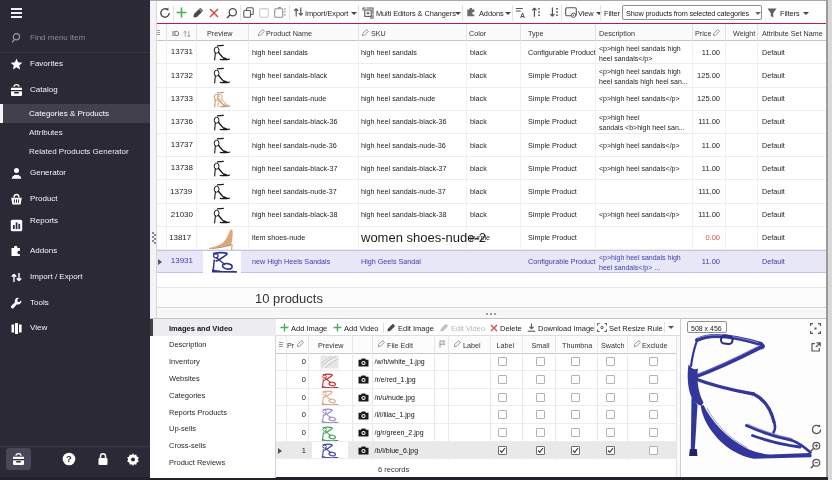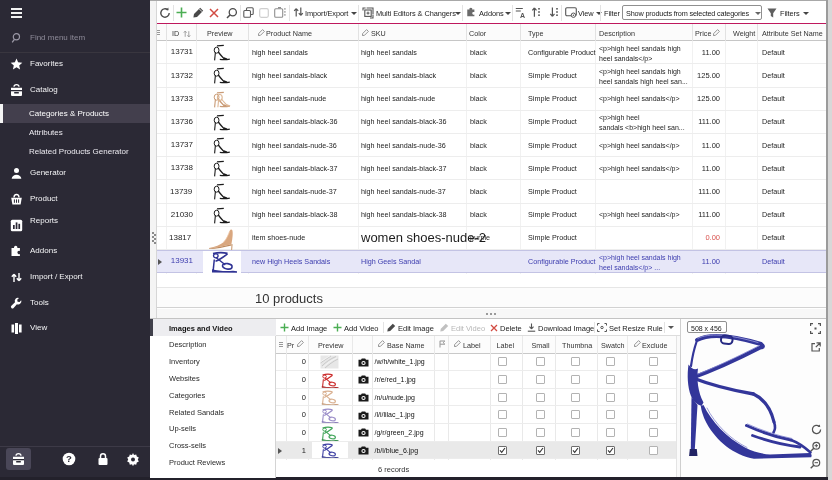--- a/index.html
+++ b/index.html
@@ -512,21 +512,21 @@
 <div class="abs" style="left:486px;top:313px;width:2px;height:2px;background:#9a9a9a;box-shadow:4px 0 0 #9a9a9a,8px 0 0 #9a9a9a"></div>
 <div class="abs" style="left:150px;top:318px;width:676px;height:159px;background:#fff;border-top:1px solid #c3c3c3">
 <div class="abs" style="left:0;top:0;width:126px;height:159px;border-right:1px solid #d4d4d4;background:#fff"></div>
 <div class="abs" style="left:0;top:0px;width:126px;height:16.8px;background:#ededf0"></div>
 <div class="abs" style="left:0;top:0px;width:3px;height:16.8px;background:#3f3f4a"></div>
 <div class="t" style="left:19px;top:4.5px;color:#111;font-weight:bold">Images and Video</div>
 <div class="t" style="left:19px;top:21.3px;color:#2a2a2a">Description</div>
 <div class="t" style="left:19px;top:38.1px;color:#2a2a2a">Inventory</div>
 <div class="t" style="left:19px;top:54.900000000000006px;color:#2a2a2a">Websites</div>
 <div class="t" style="left:19px;top:71.7px;color:#2a2a2a">Categories</div>
-<div class="t" style="left:19px;top:88.5px;color:#2a2a2a">Related Sandals</div>
+<div class="t" style="left:19px;top:88.5px;color:#2a2a2a">Reports Products</div>
 <div class="t" style="left:19px;top:105.3px;color:#2a2a2a">Up-sells</div>
 <div class="t" style="left:19px;top:122.1px;color:#2a2a2a">Cross-sells</div>
 <div class="t" style="left:19px;top:138.9px;color:#2a2a2a">Product Reviews</div>
 </div>
 <div class="abs" style="left:276px;top:319px;width:404px;height:158px;background:#fff">
 <div class="abs" style="left:0;top:0;width:404px;height:17px;border-bottom:1px solid #ddd"></div>
 <svg class="abs" style="left:4px;top:4px" width="9" height="9" viewBox="0 0 9 9">
         <path d="M4.5,0.5 V8.5 M0.5,4.5 H8.5" stroke="#4cae54" stroke-width="1.4"></path>
       </svg>
 <div class="t" style="left:15px;top:4.5px;font-size:7.5px;color:#222">Add Image</div>
@@ -565,21 +565,21 @@
 <div class="abs" style="left:0;top:17px;width:404px;height:17.5px;background:#fcfcfc;border-bottom:1px solid #c9c9c9"></div>
 <div class="abs" style="left:2.5px;top:23px;width:4px;height:1px;background:#999;box-shadow:0 2px 0 #999,0 4px 0 #999"></div>
 <div class="t" style="left:11px;top:21.5px;font-size:7.2px;color:#333">Pr</div>
 <svg class="abs" style="left:21px;top:21px" width="7" height="7" viewBox="0 0 7 7">
         <path d="M4.6,0.6 l1.8,1.8 -3.9,3.9 -2.1,0.3 0.3,-2.1 Z" fill="none" stroke="#8a8a8a" stroke-width="0.9"></path>
       </svg>
 <div class="t" style="left:42px;top:21.5px;font-size:7.2px;color:#333">Preview</div>
 <svg class="abs" style="left:102px;top:21px" width="7" height="7" viewBox="0 0 7 7">
         <path d="M4.6,0.6 l1.8,1.8 -3.9,3.9 -2.1,0.3 0.3,-2.1 Z" fill="none" stroke="#8a8a8a" stroke-width="0.9"></path>
       </svg>
-<div class="t" style="left:111px;top:21.5px;font-size:7.2px;color:#333">Base Name</div>
+<div class="t" style="left:111px;top:21.5px;font-size:7.2px;color:#333">File Edit</div>
 <svg class="abs" style="left:163px;top:21px" width="7" height="8" viewBox="0 0 7 8">
         <path d="M1,7.5 V0.8 M1.2,1 h4.6 l-1.6,1.6 1.6,1.6 h-4.6" fill="none" stroke="#8a8a8a" stroke-width="0.9"></path>
       </svg>
 <svg class="abs" style="left:178px;top:21px" width="7" height="7" viewBox="0 0 7 7">
         <path d="M4.6,0.6 l1.8,1.8 -3.9,3.9 -2.1,0.3 0.3,-2.1 Z" fill="none" stroke="#8a8a8a" stroke-width="0.9"></path>
       </svg>
 <div class="t" style="left:187px;top:21.5px;font-size:7.2px;color:#333">Label</div>
 <div class="t" style="left:220.5px;top:21.5px;font-size:7.2px;color:#333">Label</div>
 <div class="t" style="left:255.5px;top:21.5px;font-size:7.2px;color:#333">Small</div>
 <div class="t" style="left:286px;top:21.5px;font-size:7.2px;color:#333">Thumbna</div>

